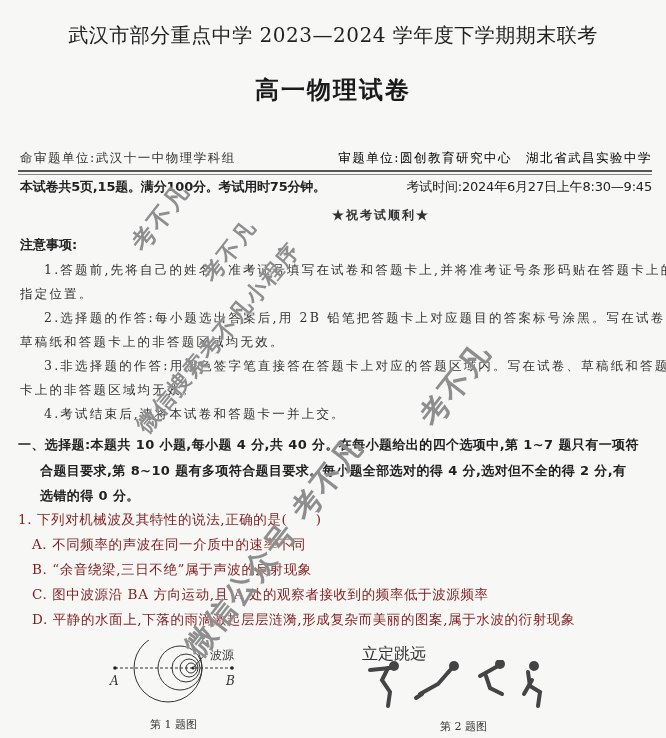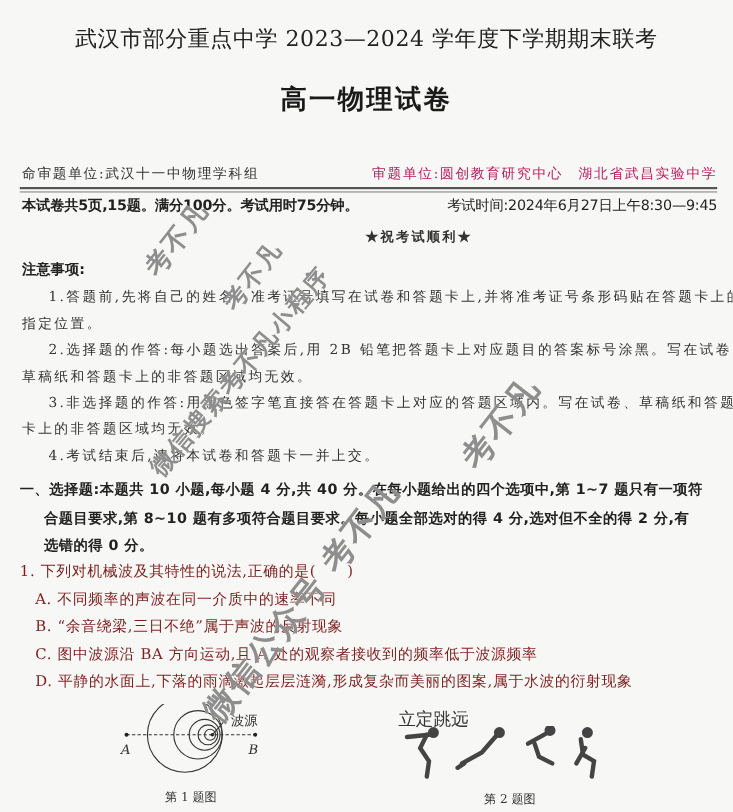--- a/index.html
+++ b/index.html
@@ -5,21 +5,21 @@
   html, body { margin:0; padding:0; }
   body {
     width:666px; height:738px; overflow:hidden; position:relative;
     background:#f7f7f5; color:#1e1e1e;
     font-family:"DejaVu Serif","Liberation Serif",serif;
   }
   .abs { position:absolute; white-space:nowrap; }
   .exam-title { left:0; width:666px; text-align:center; top:22px; font-size:20px; letter-spacing:0.5px; color:#222; }
   .paper-title { left:0; width:666px; text-align:center; top:74px; font-size:24px; font-weight:bold; letter-spacing:2px; color:#1a1a1a; font-family:"DejaVu Sans","Liberation Sans",sans-serif; }
   .org-left { left:20px; top:150px; font-size:12.5px; color:#333; letter-spacing:1.5px; }
-  .org-right { right:14px; top:150px; font-size:12.5px; color:#be185d; letter-spacing:1.5px; }
+  .org-right { right:14px; top:150px; font-size:12.5px; color:#000000; letter-spacing:1.5px; }
   .rule1 { position:absolute; left:18px; right:14px; top:170px; height:2px; background:#555; }
   .rule2 { position:absolute; left:18px; right:14px; top:174px; height:1px; background:#888; }
   .info-left { left:20px; top:178px; font-size:13px; font-weight:bold; color:#222; font-family:"DejaVu Sans","Liberation Sans",sans-serif; letter-spacing:-0.2px; }
   .info-right { right:14px; top:178px; font-size:13px; font-weight:normal; color:#222; font-family:"DejaVu Sans","Liberation Sans",sans-serif; letter-spacing:-0.2px; }
   .wish { left:0; width:666px; text-align:center; top:207px; font-size:12px; font-weight:bold; color:#333; letter-spacing:2px;padding-left:48px; }
   .notice-head { left:20px; top:236px; font-size:13px; font-weight:bold; font-family:"DejaVu Sans","Liberation Sans",sans-serif; color:#222; }
   .notice { font-size:12.5px; color:#333; letter-spacing:2.2px; }
   .section { font-size:13px; font-weight:bold; color:#222; font-family:"DejaVu Sans","Liberation Sans",sans-serif; letter-spacing:0.4px; }
   .q { font-size:13.5px; color:#7f1d1d; letter-spacing:0.6px; }
   .fig-cap { font-size:11px; color:#333; }

